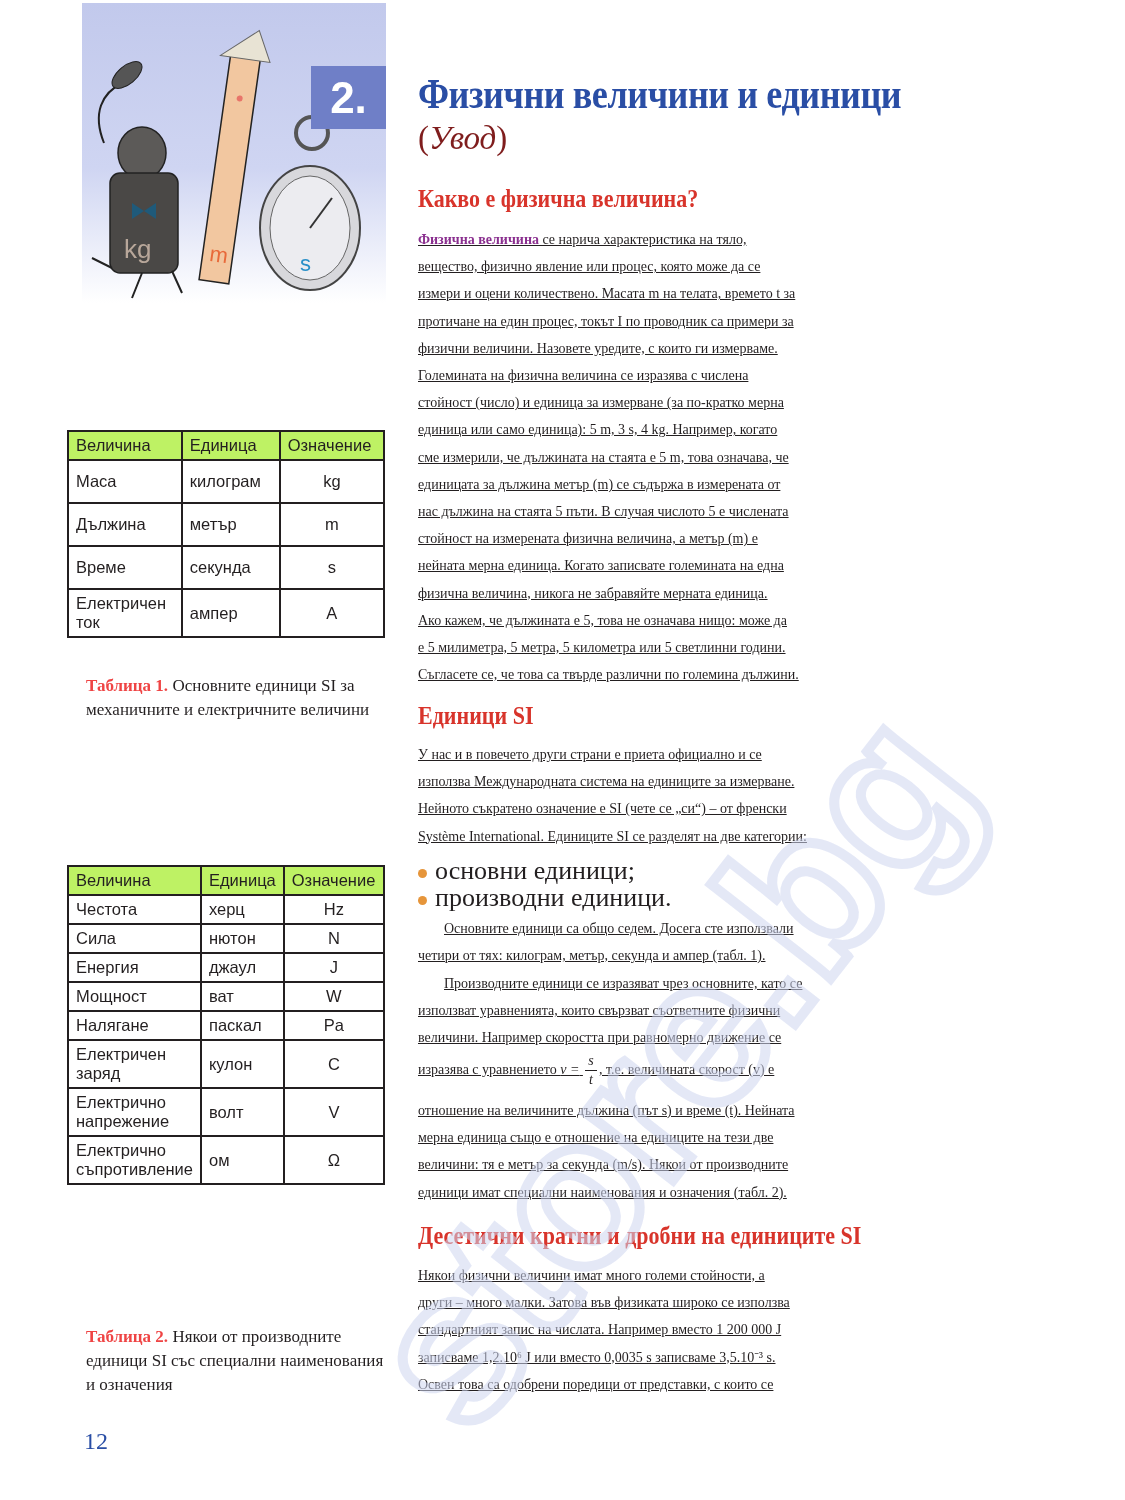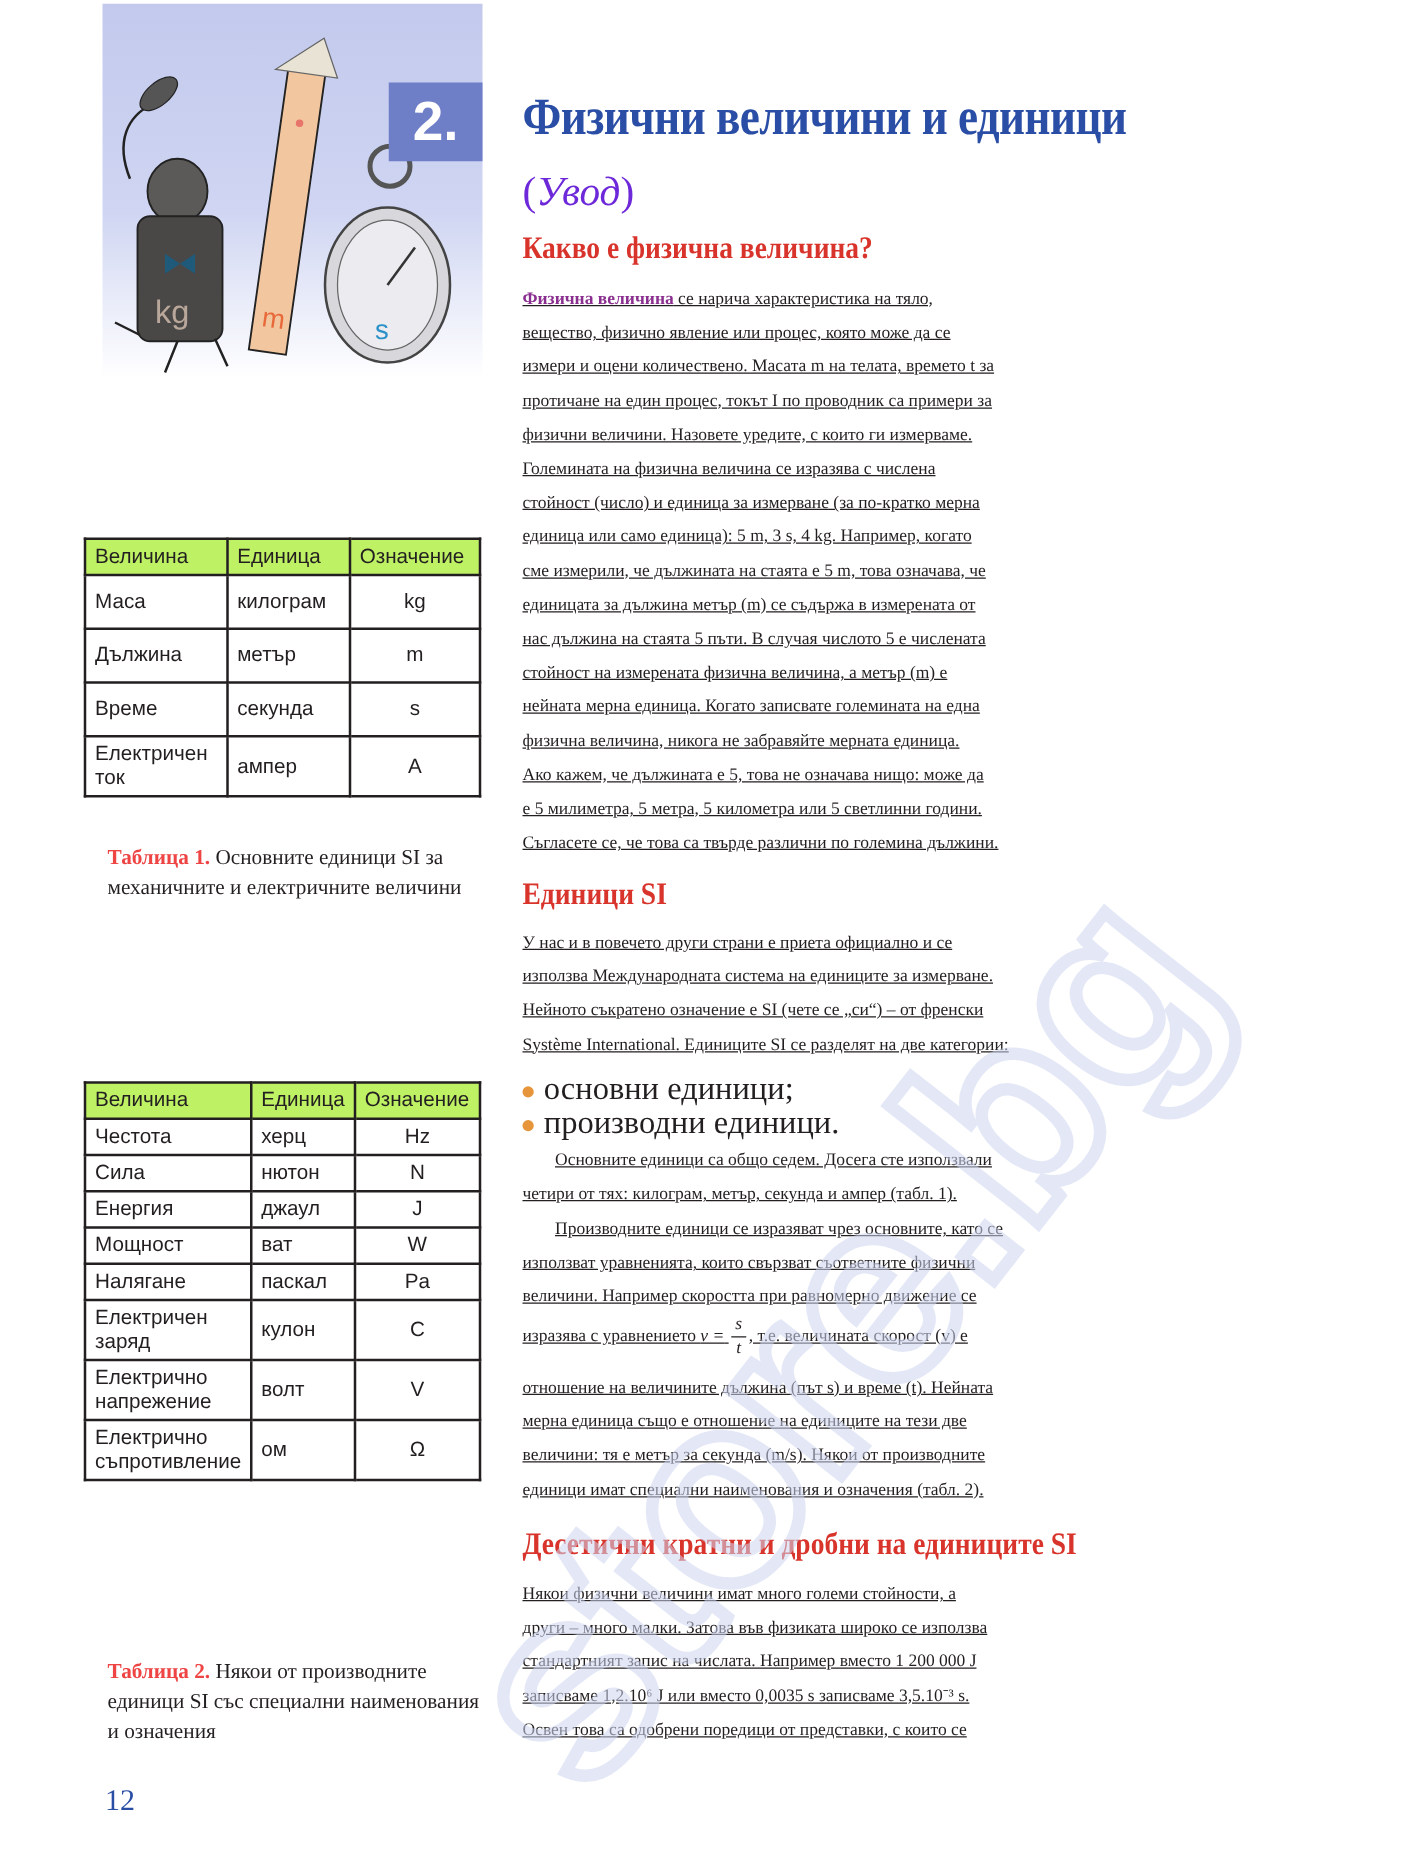--- a/index.html
+++ b/index.html
@@ -5,21 +5,21 @@
   html, body { margin:0; padding:0; }
   body { width:1125px; height:1500px; background:#ffffff; position:relative; overflow:hidden;
          font-family:"Liberation Serif", serif; color:#231f20; }
   .illus { position:absolute; left:82px; top:3px; width:304px; height:300px;
            background:linear-gradient(180deg,#c2c9ec 0%, #cfd5f2 55%, #ffffff 100%); }
   .num-band { position:absolute; left:311px; top:66px; width:75px; height:63px; background:#6f7fc7;
               color:#fff; font-family:"Liberation Sans", sans-serif; font-weight:bold; font-size:44px;
               display:flex; align-items:center; justify-content:center; }
   .title { position:absolute; left:418px; top:70px; font-size:42px; font-weight:bold; color:#2a4ea5;
            letter-spacing:-0.5px; transform:scaleX(0.86); transform-origin:left; white-space:nowrap; }
-  .subtitle { position:absolute; left:418px; top:120px; font-size:33px; color:#6d28d9;margin-top:16px; }
+  .subtitle { position:absolute; left:418px; top:120px; font-size:33px; color:#7f1d1d; }
   .subtitle i { font-style:italic; }
   .h2 { position:absolute; left:418px; font-size:25px; font-weight:bold; color:#d8342b;
         transform:scaleX(0.88); transform-origin:left; white-space:nowrap; }
   .p { position:absolute; left:418px; width:625px; font-size:14px; line-height:27.2px; text-align:left;text-decoration:underline; }
   .p .line { display:block; white-space:nowrap; }
   .term { color:#8a2f8f; font-weight:bold; }
   .indent { padding-left:26px; }
   .bullet { position:absolute; left:418px; font-size:26px; line-height:27px; }
   .bullet .dot { display:inline-block; width:9px; height:9px; border-radius:50%; background:#e6953a; margin-right:8px; vertical-align:middle; }
   table.si { position:absolute; border-collapse:collapse; font-family:"Liberation Sans", sans-serif; font-size:16.5px; color:#231f20; }

